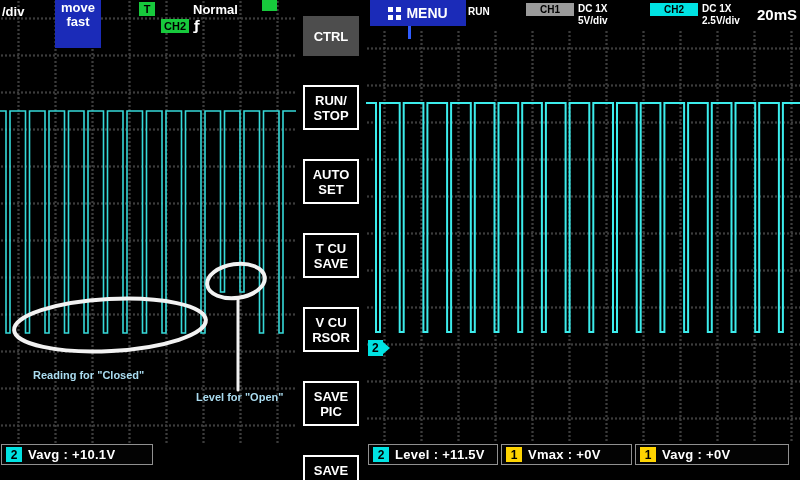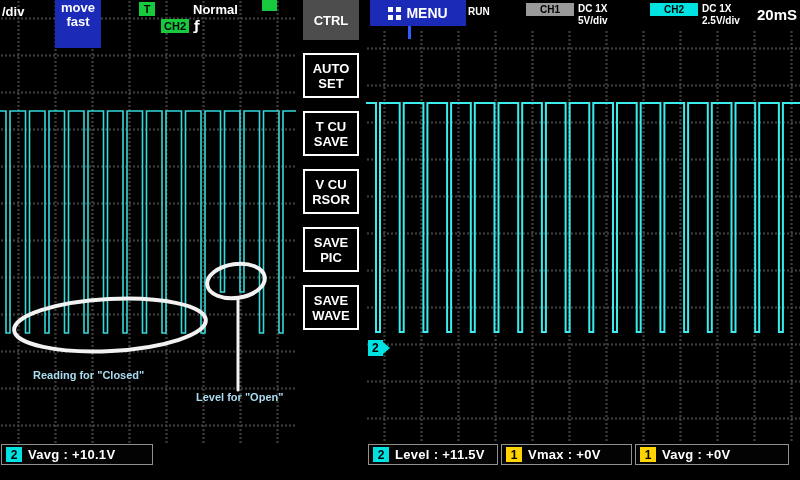--- a/index.html
+++ b/index.html
@@ -35,21 +35,21 @@
   .badge.cyan{background:var(--cyan,#00e2e2);}
   .badge.yellow{background:var(--yellow,#ffd400);}
   .tbox{width:16px;height:14px;font-size:11px;}
   .srcbox{padding:1px 3px;font-size:11px;height:12px;}
   .statussq{position:absolute;left:262px;top:0;width:15px;height:11px;background:var(--green,#17c93c);}
 
   .menucol{position:absolute;left:296px;top:0;width:70px;height:480px;background:#000;
     display:flex;flex-direction:column;align-items:center;gap:13px;}
   .menu-btn{width:56px;min-height:45px;box-sizing:border-box;border:2px solid #fff;background:#000;color:#fff;
     display:flex;align-items:center;justify-content:center;text-align:center;
-    font-size:13px;font-weight:bold;line-height:15px;white-space:pre-line;cursor:pointer;}
+    font-size:13px;font-weight:bold;line-height:15px;white-space:pre-line;cursor:pointer;margin-top:16px;}
   .menu-btn.active{background:#4d4d4d;border-color:#4d4d4d;min-height:40px;}
 
   .topbar{position:absolute;left:0;top:0;width:434px;height:30px;background:#000;}
   .menubtn{position:absolute;left:4px;top:0;width:96px;height:26px;background:var(--menu-blue,#1b2bb8);
     display:flex;align-items:center;justify-content:center;gap:5px;color:#fff;font-size:14px;font-weight:bold;cursor:pointer;}
   .trigtick{position:absolute;left:42px;top:26px;width:3px;height:13px;background:#2f5cff;}
   .run{position:absolute;left:102px;top:6px;color:#fff;font-size:10px;font-weight:bold;}
   .chinfo{position:absolute;top:3px;display:flex;gap:4px;align-items:flex-start;}
   .ch1pos{left:160px;}
   .ch2pos{left:284px;}
@@ -110,20 +110,22 @@
     <div class="statussq"></div>
 
     <div class="measure left-measure">
       <span class="badge cyan">2</span>
       <span class="mtext">Vavg : +10.1V</span>
     </div>
   </section>
 
   <nav class="menucol">
     <div class="menu-btn active">CTRL</div>
+    <div class="menu-btn">RUN/
+STOP</div>
     <div class="menu-btn">AUTO
 SET</div>
     <div class="menu-btn">T CU
 SAVE</div>
     <div class="menu-btn">V CU
 RSOR</div>
     <div class="menu-btn">SAVE
 PIC</div>
     <div class="menu-btn">SAVE
 WAVE</div>

